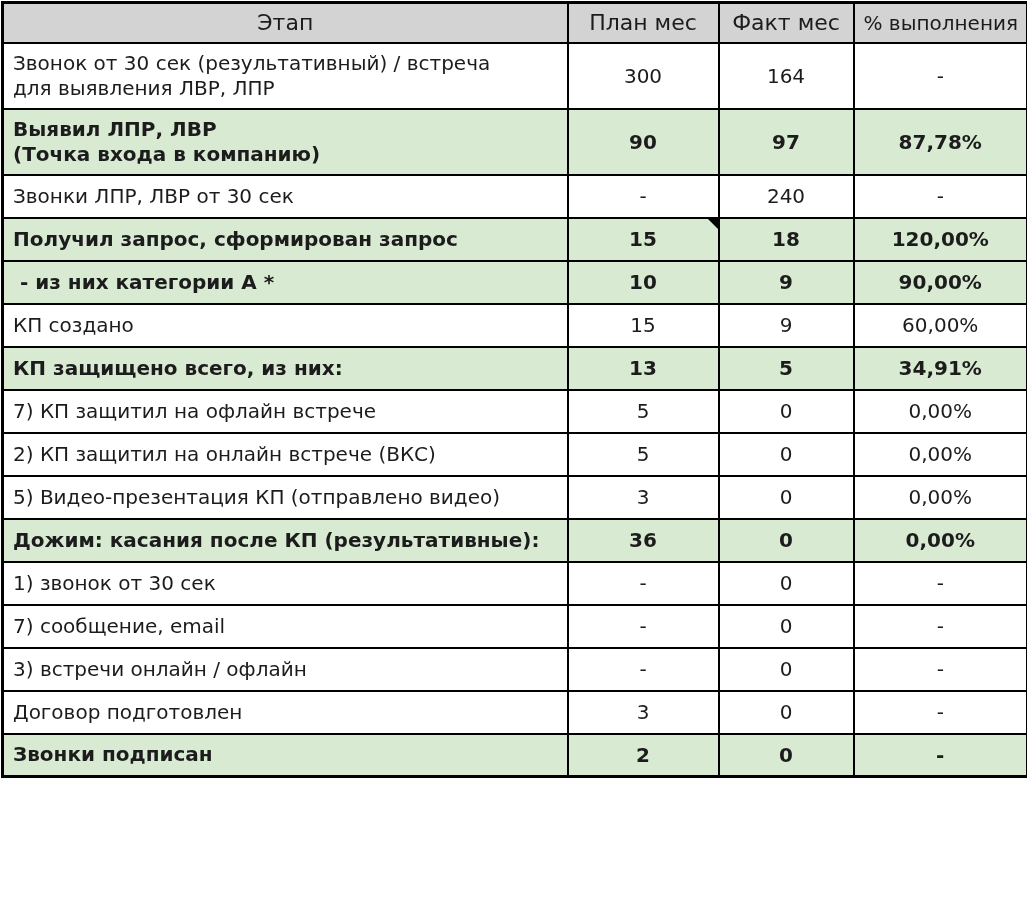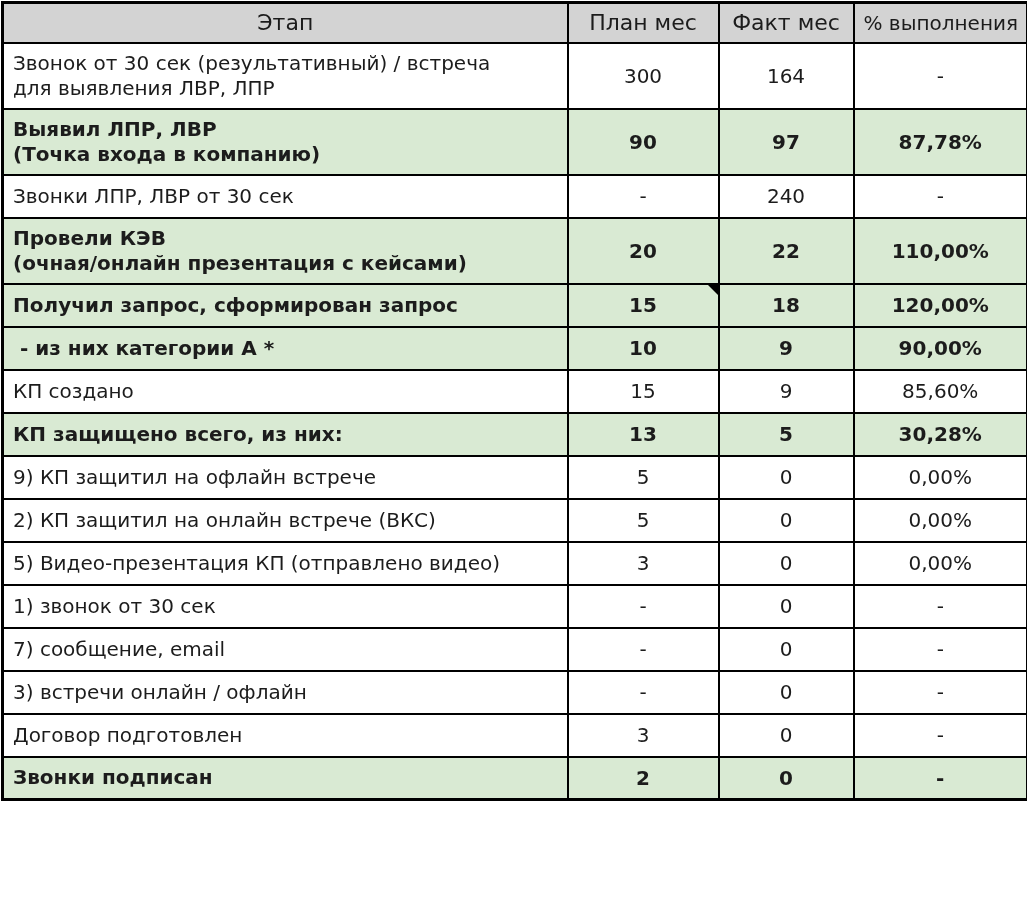--- a/index.html
+++ b/index.html
@@ -106,66 +106,65 @@
           <td class="num">90</td>
           <td class="num">97</td>
           <td class="num">87,78%</td>
         </tr>
         <tr>
           <td class="stage">Звонки ЛПР, ЛВР от 30 сек</td>
           <td class="num">-</td>
           <td class="num">240</td>
           <td class="num">-</td>
         </tr>
-        <tr class="hl tall">
-          <td class="stage">Провели КЭВ
-(очная/онлайн презентация с кейсами)</td>
-          <td class="num">20</td>
-          <td class="num">22</td>
-          <td class="num">110,00%</td>
-        </tr>
         <tr class="hl">
           <td class="stage">Получил запрос, сформирован запрос</td>
           <td class="num rel">15<span class="note"></span></td>
           <td class="num">18</td>
           <td class="num">120,00%</td>
         </tr>
         <tr class="hl">
           <td class="stage">&nbsp;- из них категории А *</td>
           <td class="num">10</td>
           <td class="num">9</td>
           <td class="num">90,00%</td>
         </tr>
         <tr>
           <td class="stage">КП создано</td>
           <td class="num">15</td>
           <td class="num">9</td>
-          <td class="num">85,60%</td>
+          <td class="num">60,00%</td>
         </tr>
         <tr class="hl">
           <td class="stage">КП защищено всего, из них:</td>
           <td class="num">13</td>
           <td class="num">5</td>
-          <td class="num">30,28%</td>
+          <td class="num">34,91%</td>
         </tr>
         <tr>
-          <td class="stage">9) КП защитил на офлайн встрече</td>
+          <td class="stage">7) КП защитил на офлайн встрече</td>
           <td class="num">5</td>
           <td class="num">0</td>
           <td class="num">0,00%</td>
         </tr>
         <tr>
           <td class="stage">2) КП защитил на онлайн встрече (ВКС)</td>
           <td class="num">5</td>
           <td class="num">0</td>
           <td class="num">0,00%</td>
         </tr>
         <tr>
           <td class="stage">5) Видео-презентация КП (отправлено видео)</td>
           <td class="num">3</td>
+          <td class="num">0</td>
+          <td class="num">0,00%</td>
+        </tr>
+        <tr class="hl">
+          <td class="stage">Дожим: касания после КП (результативные):</td>
+          <td class="num">36</td>
           <td class="num">0</td>
           <td class="num">0,00%</td>
         </tr>
         <tr>
           <td class="stage">1) звонок от 30 сек</td>
           <td class="num">-</td>
           <td class="num">0</td>
           <td class="num">-</td>
         </tr>
         <tr>

